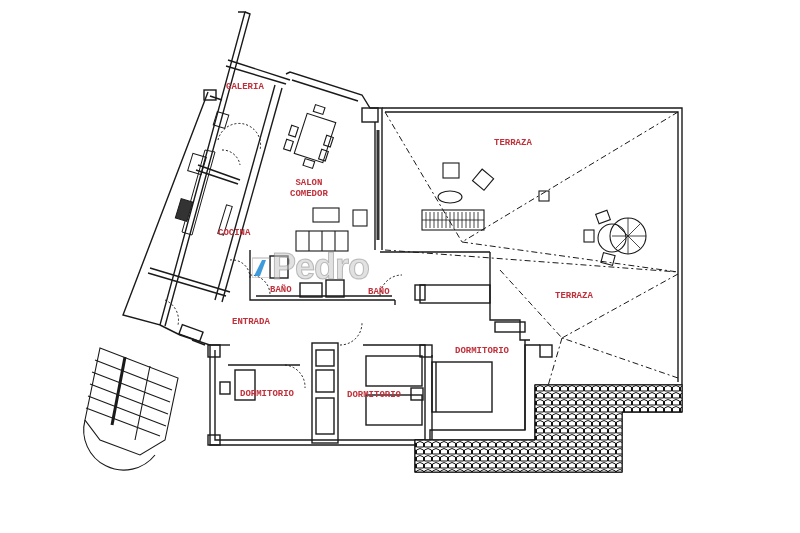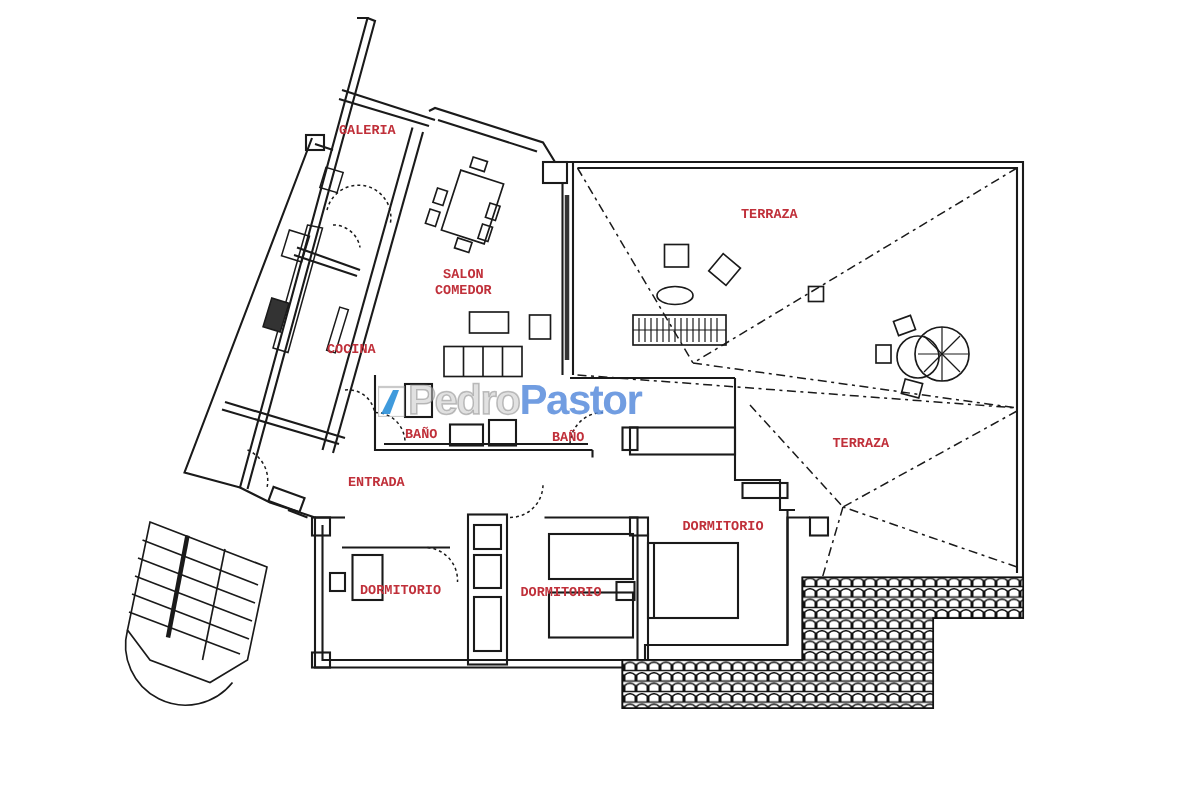--- a/index.html
+++ b/index.html
@@ -1,19 +1,19 @@
 <!DOCTYPE html>
 <html><head>
 <meta charset="utf-8">
 <style>
   html, body { margin:0; padding:0; background:#ffffff; }
   body { width:800px; height:533px; position:relative; overflow:hidden; font-family:"Liberation Sans", sans-serif; }
   #plan { position:absolute; left:0; top:0; width:800px; height:533px; }
   .room-label { position:absolute; font-family:Liberation Mono, monospace; font-weight:bold; font-size:9px; color:#c0303a; white-space:nowrap; line-height:11px; text-align:center; }
-  .watermark { position:absolute; left:252px; top:250px; height:34px; display:flex; align-items:center; font-family:"Liberation Sans", sans-serif; font-weight:bold; font-size:28px; letter-spacing:-1px; line-height:34px; }
+  .watermark { position:absolute; left:252px; top:250px; height:34px; display:flex; align-items:center; font-family:"Liberation Sans", sans-serif; font-weight:bold; font-size:36px; letter-spacing:-1px; line-height:34px; }
   .wm-logo { width:18px; height:22px; margin-right:2px; position:relative; }
   .wm-pedro { color:rgba(200,200,200,0.55); -webkit-text-stroke:1px rgba(120,120,120,0.45); }
   .wm-pastor { color:rgba(88,140,220,0.85); }
 </style>
 </head>
 <body>
 
 <svg id="plan" viewBox="0 0 800 533" xmlns="http://www.w3.org/2000/svg">
   <g fill="none" stroke="#1a1a1a" stroke-width="1.4">
 
@@ -214,14 +214,13 @@
 <div class="room-label" style="left:240px;top:389px;">DORMITORIO</div>
 <div class="room-label" style="left:347px;top:390px;">DORMITORIO</div>
 <div class="room-label" style="left:455px;top:346px;">DORMITORIO</div>
 
 <div class="watermark">
   <svg class="wm-logo" viewBox="0 0 18 22">
     <polygon points="2,20 10,4 14,4 8,20" fill="#2a8fd8" opacity="0.9"></polygon>
     <rect x="0" y="2" width="18" height="20" fill="none" stroke="rgba(150,150,150,0.5)" stroke-width="1.5"></rect>
   </svg>
   <span class="wm-pedro">Pedro</span>
-  <span class="wm-pastor">Pastor</span>
 </div>
 
 </body></html>

